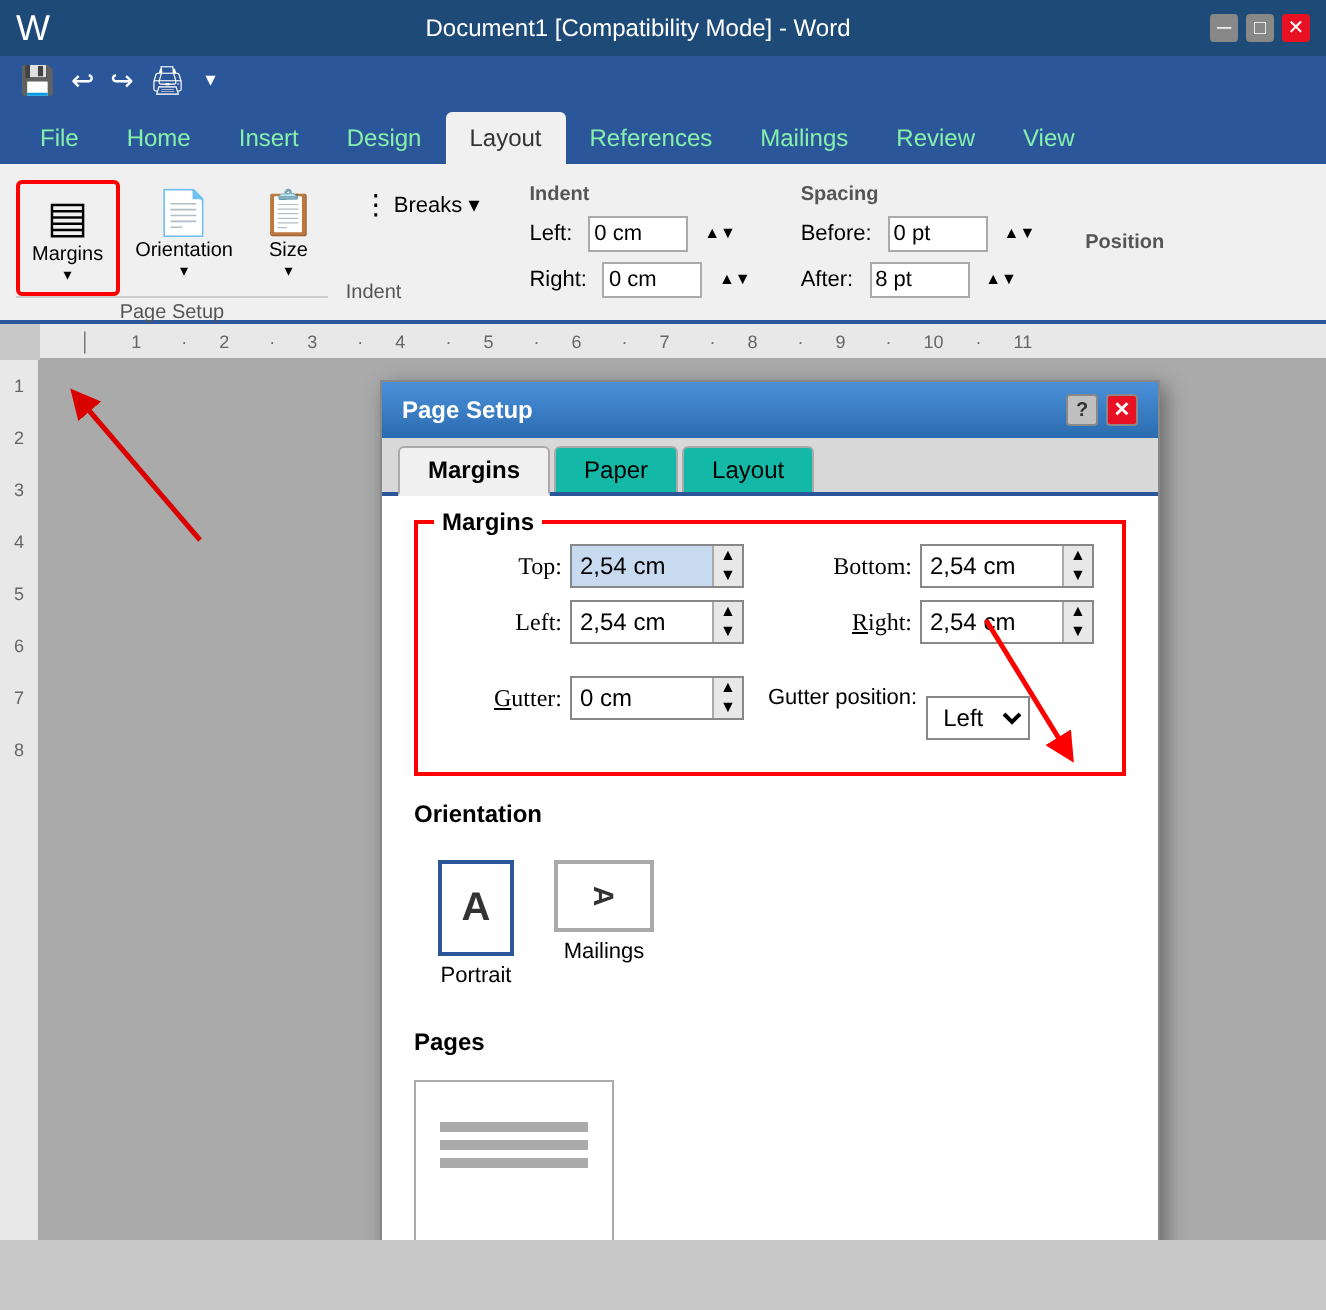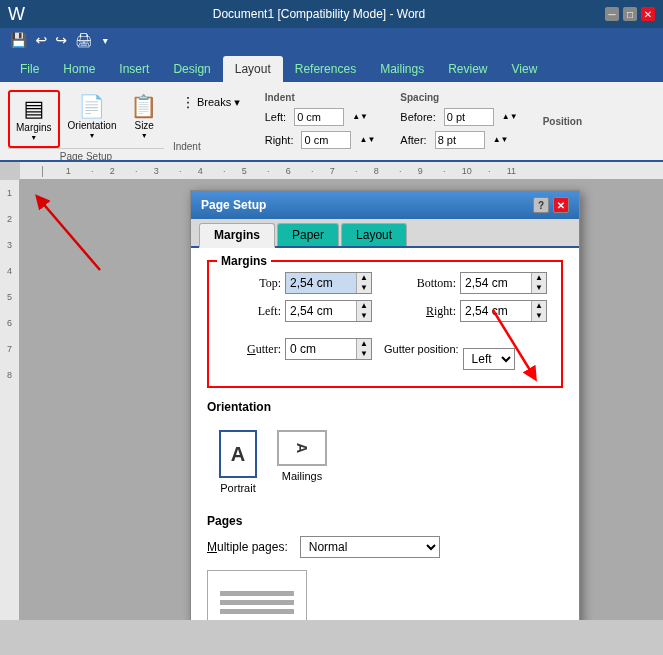--- a/index.html
+++ b/index.html
@@ -520,29 +520,20 @@
                 <div style="width:50px;height:36px;border:2px solid #aaa;background:white;display:flex;align-items:center;justify-content:center;">
                   <span style="font-size:14px;font-weight:bold;color:#333;transform:rotate(90deg);display:inline-block;">A</span>
                 </div>
                 <span class="orient-label">Mailings</span>
               </div>
             </div>
           </div>
 
           <div class="pages-section">
             <div class="section-label">Pages</div>
-            <div class="form-row">
-              <span style="font-size:12px;margin-right:8px;"><u>M</u>ultiple pages:</span>
-              <select class="form-select" style="width:140px;">
-                <option>Normal</option>
-                <option>Mirror margins</option>
-                <option>2 pages per sheet</option>
-                <option>Book fold</option>
-              </select>
-            </div>
           </div>
 
           <div class="preview-section">
             <div class="preview-box">
               <div class="preview-lines">
                 <div class="preview-line"></div>
                 <div class="preview-line"></div>
                 <div class="preview-line"></div>
 
               </div>

